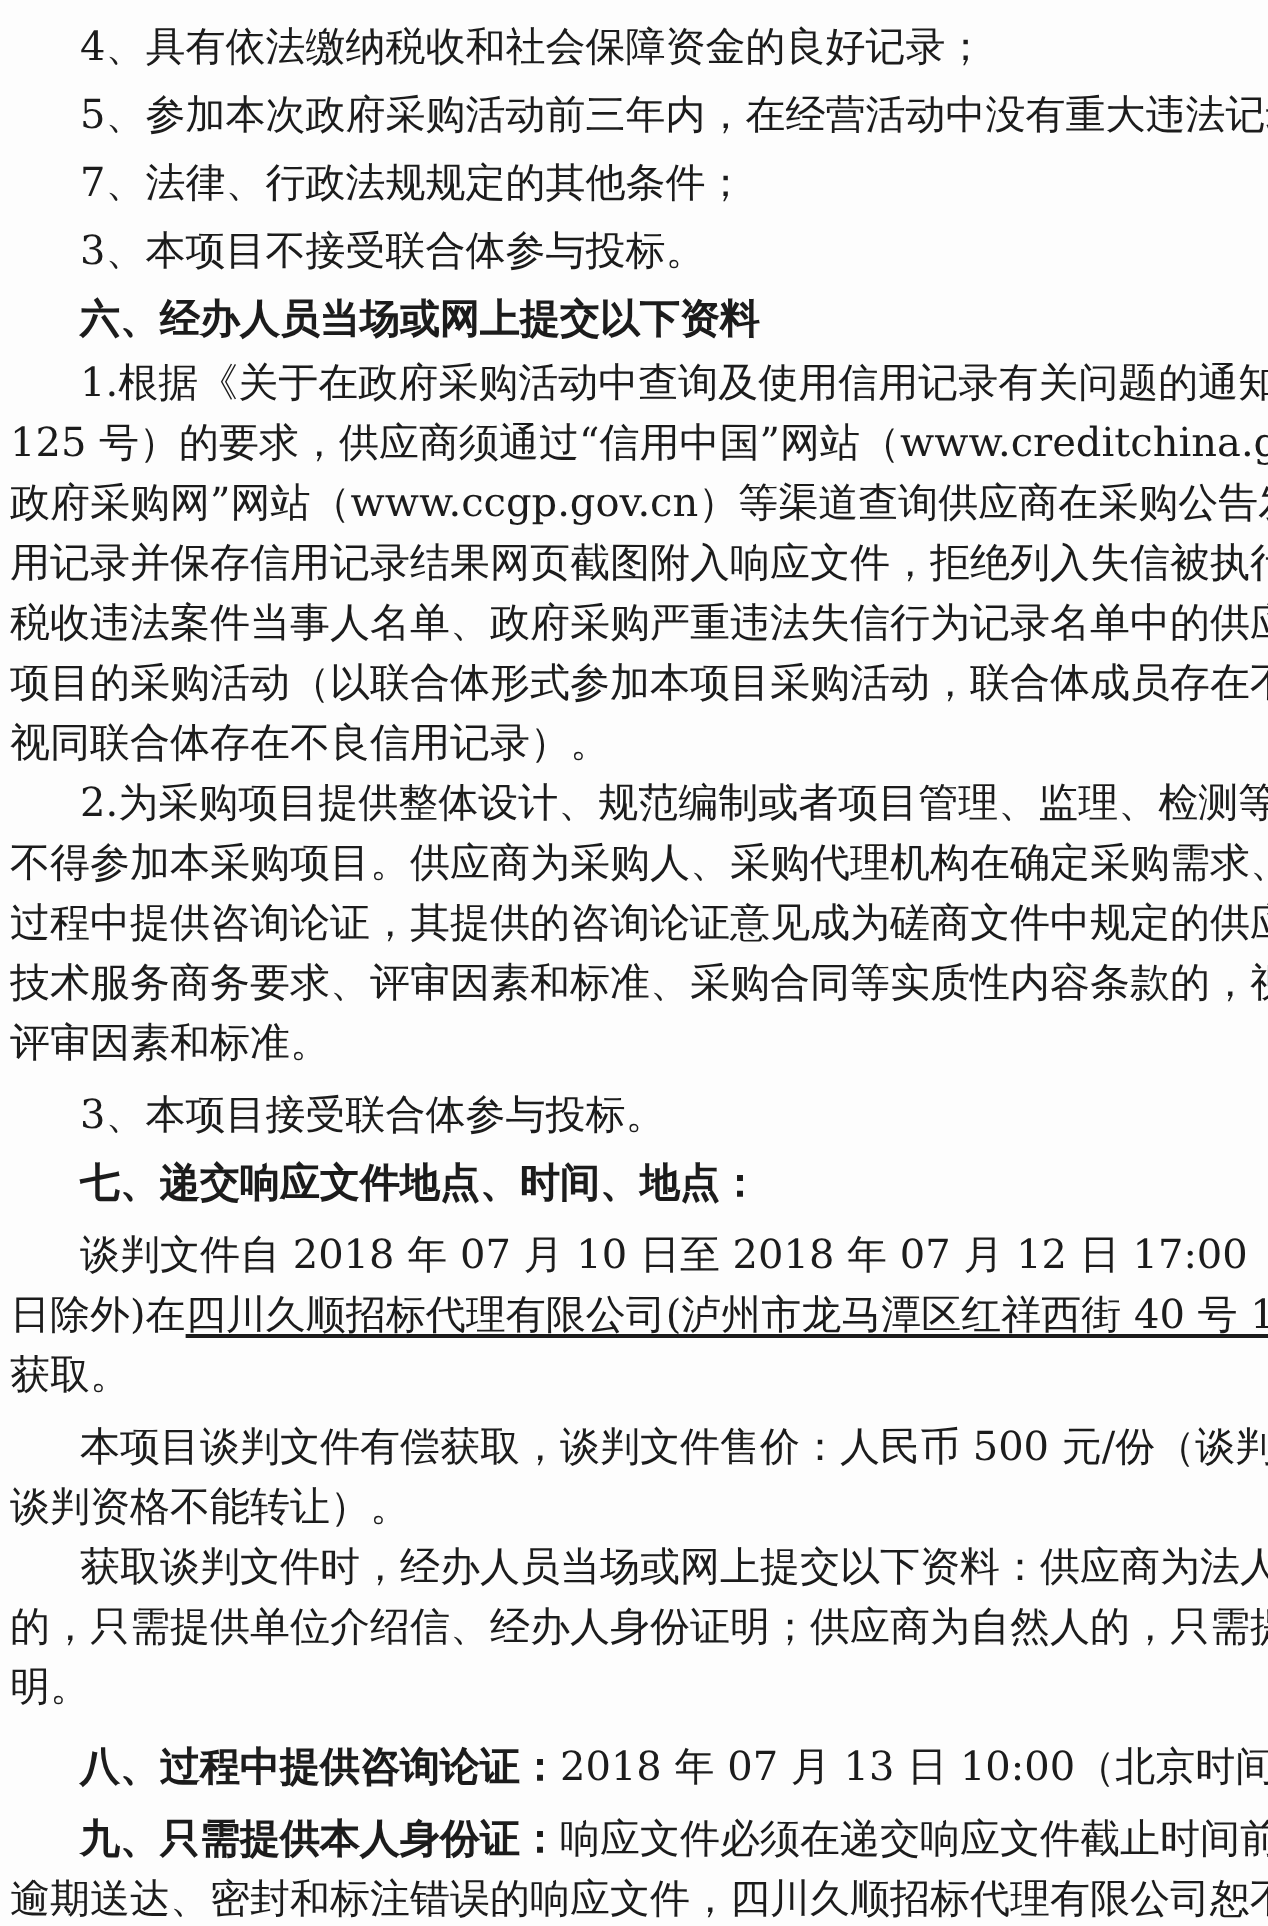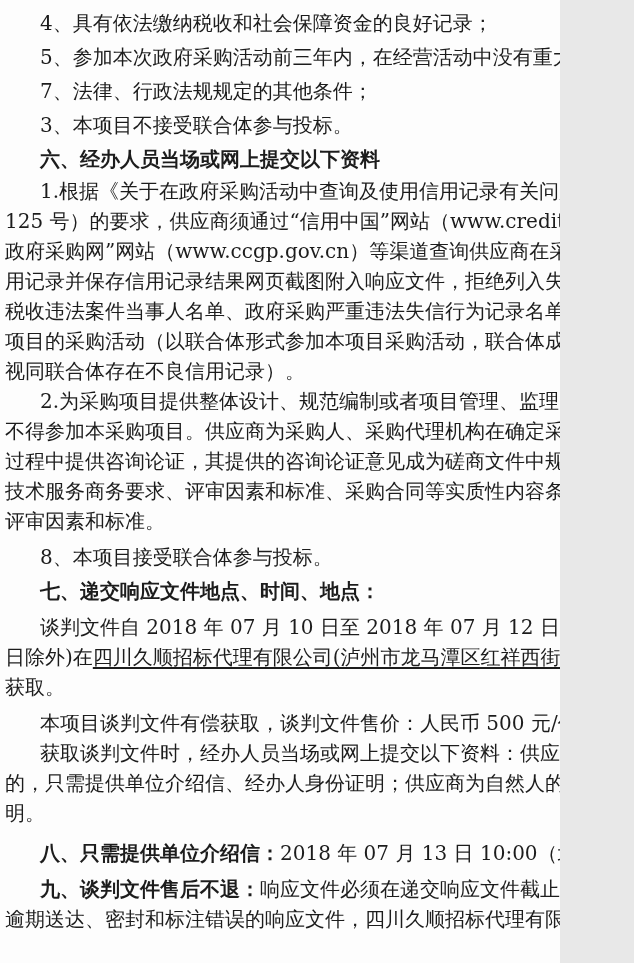--- a/index.html
+++ b/index.html
@@ -1,19 +1,19 @@
 <!DOCTYPE html>
 <html><head>
 <meta charset="utf-8">
 <style>
   html, body { margin: 0; padding: 0; }
   body { background: #e8e8e8; }
   .doc {
     position: relative;
-    width: 560px;
+    width: 634px;
     height: 963px;
     margin: 0;
     background: #fdfdfd;
     color: #1c1c1c;
     font-family: "DejaVu Serif", "Liberation Serif", serif;
     font-size: 20px;
     box-sizing: border-box;
     padding: 6px 4px 0 5px;
     overflow: hidden;
   }
@@ -48,32 +48,33 @@
   <div class="pl">税收违法案件当事人名单、政府采购严重违法失信行为记录名单中的供应商报名参加本</div>
   <div class="pl">项目的采购活动（以联合体形式参加本项目采购活动，联合体成员存在不良信用记录的，</div>
   <div class="pl">视同联合体存在不良信用记录）。</div>
 
   <div class="pl fi">2.为采购项目提供整体设计、规范编制或者项目管理、监理、检测等服务的供应商，</div>
   <div class="pl">不得参加本采购项目。供应商为采购人、采购代理机构在确定采购需求、编制磋商文件</div>
   <div class="pl">过程中提供咨询论证，其提供的咨询论证意见成为磋商文件中规定的供应商资格条件、</div>
   <div class="pl">技术服务商务要求、评审因素和标准、采购合同等实质性内容条款的，视同为采购项目</div>
   <div class="pl">评审因素和标准。</div>
 
-  <div class="item ind mt4">8、本项目接受联合体参与投标。</div>
+  <div class="item ind mt4">3、本项目接受联合体参与投标。</div>
 
   <div class="item ind b">七、递交响应文件地点、时间、地点：</div>
 
   <div class="pl fi mt4">谈判文件自 2018 年 07 月 10 日至 2018 年 07 月 12 日 17:00（北京时间，法定节假</div>
   <div class="pl"><span>日除外)在</span><span class="u">四川久顺招标代理有限公司(泸州市龙马潭区红祥西街 40 号 10 栋附 102 号 )</span></div>
   <div class="pl">获取。</div>
 
   <div class="pl fi mt6">本项目谈判文件有偿获取，谈判文件售价：人民币 500 元/份（谈判文件售后不退，</div>
+  <div class="pl">谈判资格不能转让）。</div>
 
   <div class="pl fi">获取谈判文件时，经办人员当场或网上提交以下资料：供应商为法人或者其他组织</div>
   <div class="pl">的，只需提供单位介绍信、经办人身份证明；供应商为自然人的，只需提供本人身份证</div>
   <div class="pl">明。</div>
 
-  <div class="item fi mt8"><span class="b">八、只需提供单位介绍信：</span><span>2018 年 07 月 13 日 10:00（北京时间）。</span></div>
+  <div class="item fi mt8"><span class="b">八、过程中提供咨询论证：</span><span>2018 年 07 月 13 日 10:00（北京时间）。</span></div>
 
-  <div class="pl fi mt4"><span class="b">九、谈判文件售后不退：</span><span>响应文件必须在递交响应文件截止时间前送达谈判地点。</span></div>
+  <div class="pl fi mt4"><span class="b">九、只需提供本人身份证：</span><span>响应文件必须在递交响应文件截止时间前送达谈判地点。</span></div>
   <div class="pl">逾期送达、密封和标注错误的响应文件，四川久顺招标代理有限公司恕不接收。本次采</div>
 
 </div>
 
 </body></html>

